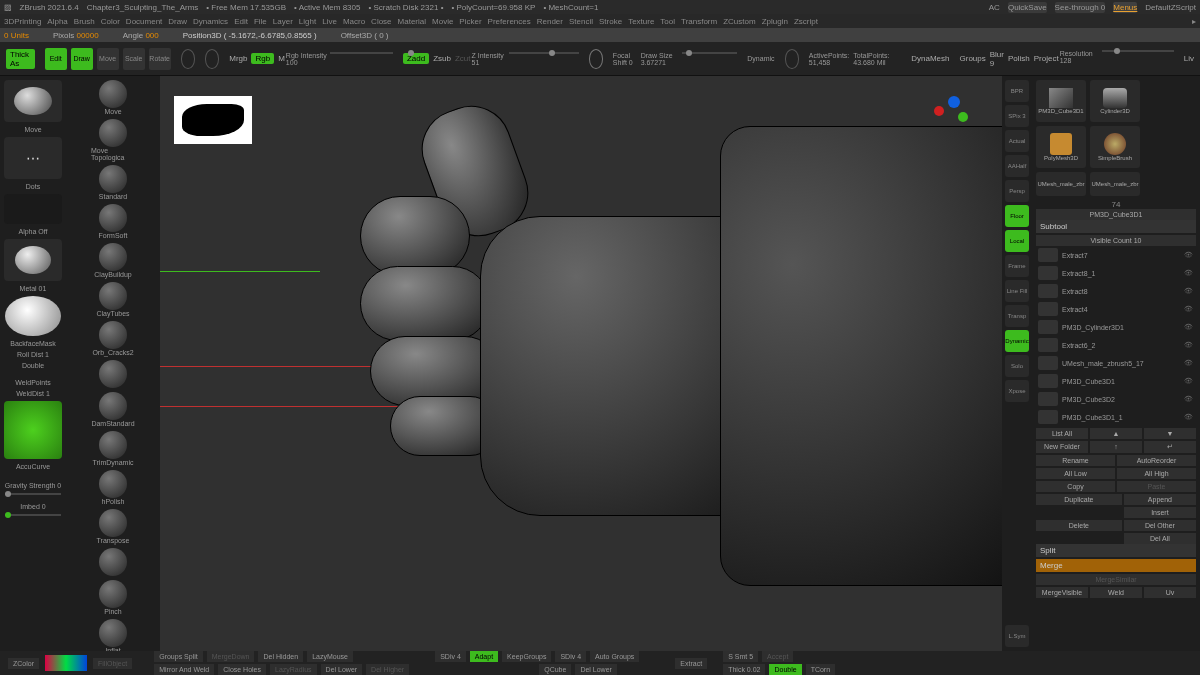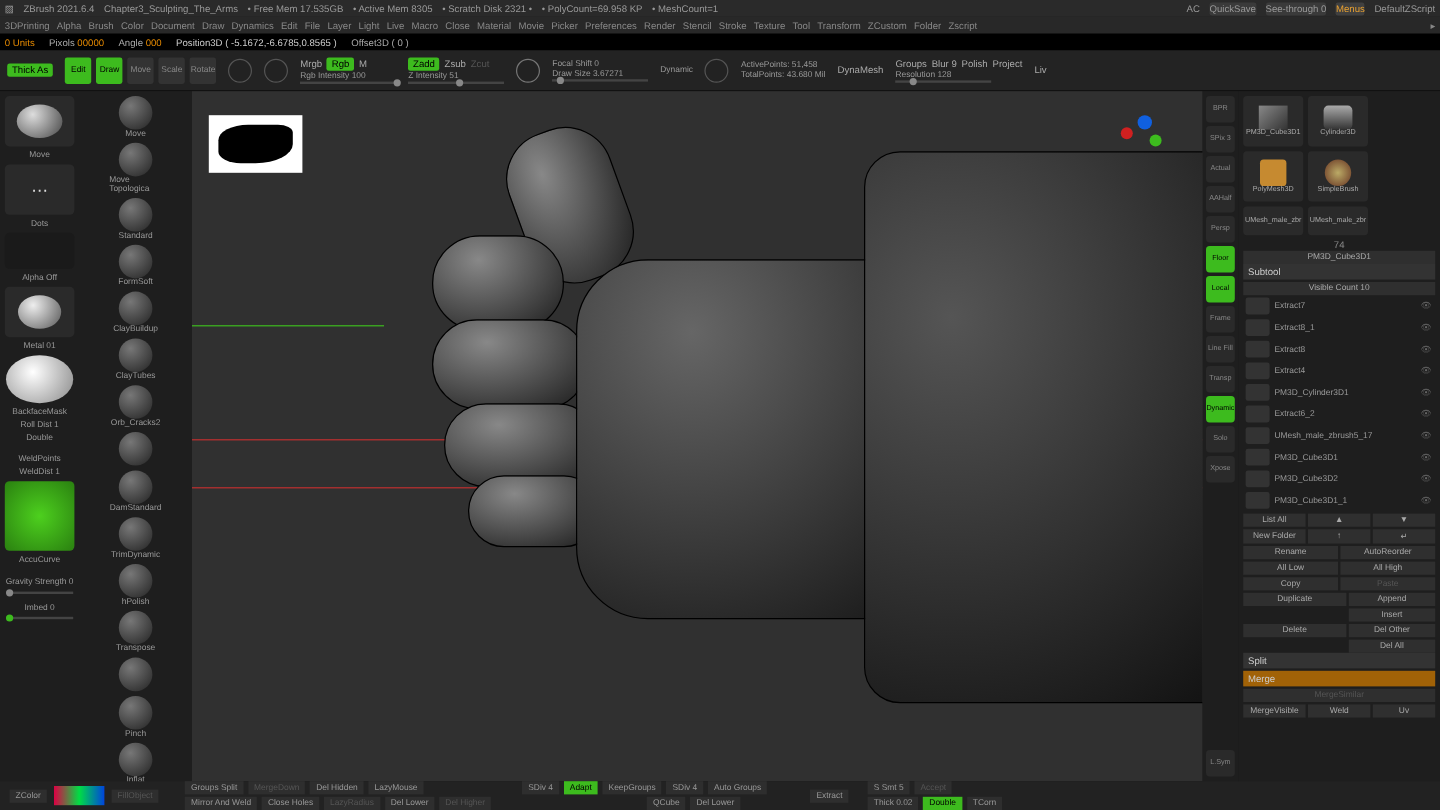--- a/index.html
+++ b/index.html
@@ -1,25 +1,25 @@
 <!DOCTYPE html>
 <html><head>
 <meta charset="utf-8">
 <style>
 * { margin:0; padding:0; box-sizing:border-box; font-family:Arial,sans-serif; }
 body { background:#1a1a1a; color:#aaa; font-size:9px; width:1200px; height:675px; overflow:hidden; position:relative; }
 .titlebar { height:14px; background:#2a2a2a; display:flex; align-items:center; padding:0 4px; gap:8px; color:#999; font-size:8px; }
 .titlebar .fill { flex:1; }
 .menubar { height:14px; background:#282828; display:flex; align-items:center; padding:0 4px; gap:6px; font-size:8px; color:#888; }
 .menubar span { cursor:default; }
-.statusbar { height:14px; background:#000000; display:flex; align-items:center; padding:0 4px; gap:12px; font-size:8px; }
+.statusbar { height:14px; background:#404040; display:flex; align-items:center; padding:0 4px; gap:24px; font-size:8px; }
 .orange { color:#e68a00; }
 .green-btn { background:#3dbb1e; color:#000; padding:1px 4px; border-radius:2px; font-size:8px; }
 .toolbar { height:34px; background:#232323; display:flex; align-items:center; padding:2px 6px; gap:10px; font-size:8px; border-bottom:1px solid #111; }
-.tb-group { display:flex; flex-direction:column; gap:1px; }
+.tb-group { display:flex; flex-direction:row; gap:1px; }
 .tb-row { display:flex; align-items:center; gap:4px; }
 .mode-btn { width:22px; height:22px; background:#3dbb1e; display:flex; align-items:center; justify-content:center; color:#000; font-size:7px; border-radius:2px; }
 .mode-btn.dark { background:#333; color:#888; }
 .circ { width:20px; height:20px; border-radius:50%; border:1px solid #555; background:#222; }
 .slider { width:80px; height:2px; background:#444; position:relative; }
 .slider .thumb { position:absolute; width:6px; height:6px; background:#888; border-radius:50%; top:-2px; }
 .main { display:flex; height:575px; }
 .left-panel { width:160px; background:#1e1e1e; display:flex; }
 .left-a { width:66px; display:flex; flex-direction:column; align-items:center; padding:4px; gap:4px; }
 .left-b { width:94px; display:flex; flex-direction:column; align-items:center; padding:4px; gap:2px; }
@@ -56,21 +56,21 @@
 .st-item .ico { width:20px; height:14px; background:#333; border-radius:2px; }
 .st-item .name { flex:1; }
 .st-item .eye { width:10px; color:#666; }
 .rp-btn-row { display:flex; gap:2px; margin-top:2px; }
 .rp-btn { flex:1; background:#2f2f2f; padding:2px; text-align:center; font-size:7px; color:#aaa; }
 .bottombar { height:24px; background:#222; display:flex; align-items:center; padding:2px 8px; gap:6px; font-size:7px; position:absolute; bottom:0; width:100%; }
 .bb-item { background:#2e2e2e; padding:2px 5px; color:#999; white-space:nowrap; }
 .bb-item.on { background:#3dbb1e; color:#000; }
 .zcolor { width:42px; height:16px; background:linear-gradient(90deg,#d04,#0d4,#04d); }
 .title-btn { background:#3a3a3a; padding:1px 0; border-radius:2px;text-align:center; }
-.title-btn.menus { background:#404040; color:#e8a030; }
+.title-btn.menus { background:#404040; color:#e8a030;text-decoration:underline; }
 </style>
 </head>
 <body>
 
 <div class="titlebar">
   <span>▨</span>
   <span>ZBrush 2021.6.4</span>
   <span>Chapter3_Sculpting_The_Arms</span>
   <span>• Free Mem 17.535GB</span>
   <span>• Active Mem 8305</span>
@@ -104,21 +104,21 @@
   <span>Movie</span>
   <span>Picker</span>
   <span>Preferences</span>
   <span>Render</span>
   <span>Stencil</span>
   <span>Stroke</span>
   <span>Texture</span>
   <span>Tool</span>
   <span>Transform</span>
   <span>ZCustom</span>
-  <span>Folder</span>
+  <span>Zplugin</span>
   <span>Zscript</span>
   <span style="margin-left:auto">▸</span>
 </div>
 
 <div class="statusbar">
   <span class="orange">0 Units</span>
   <span><span style="color:#aaa">Pixols </span><span class="orange">00000</span></span>
   <span><span style="color:#aaa">Angle </span><span class="orange">000</span></span>
   <span style="color:#ccc">Position3D ( -5.1672,-6.6785,0.8565 )</span>
   <span>Offset3D ( 0 )</span>

